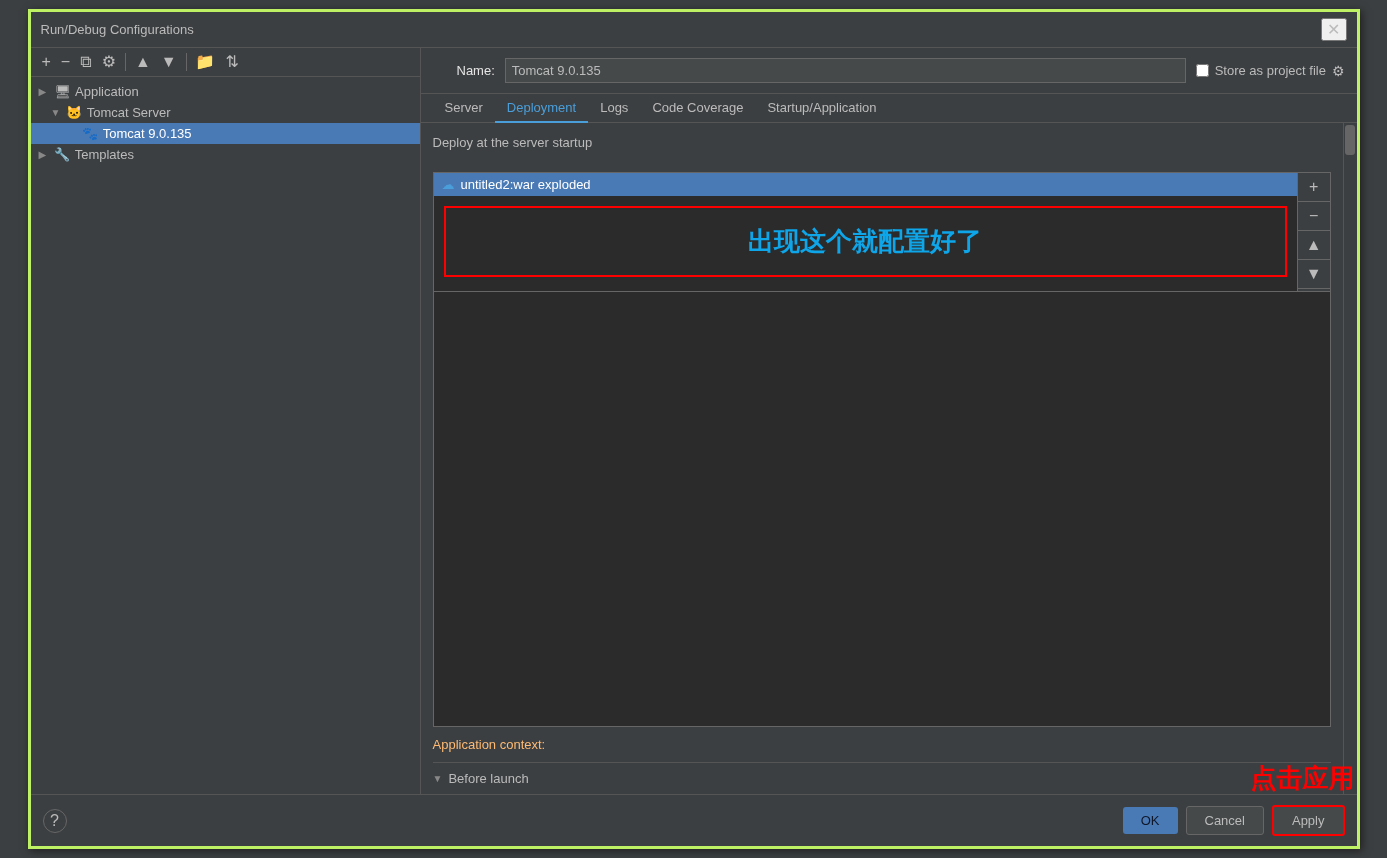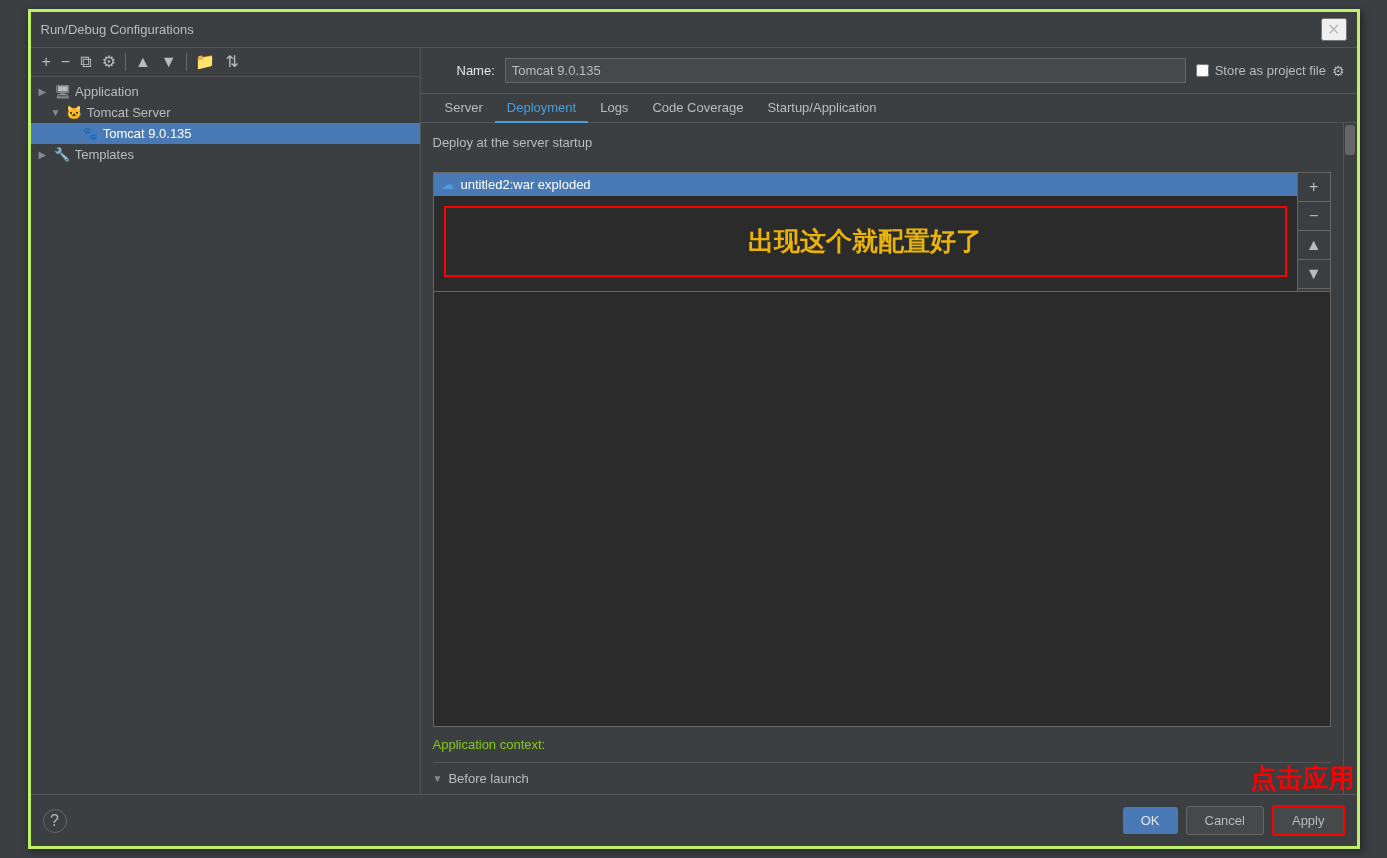--- a/index.html
+++ b/index.html
@@ -213,21 +213,21 @@
     .side-btn:last-child { border-bottom: none; }
     .edit-btn {
       margin-top: auto;
     }
     .app-context-row {
       display: flex;
       align-items: center;
       padding: 10px 0;
       gap: 10px;
     }
-    .app-context-label { color: #84cc16; font-size: 13px; white-space: nowrap; }
+    .app-context-label { color: #fdba74; font-size: 13px; white-space: nowrap; }
     .app-context-select {
       flex: 1;
       background: #45494a;
       border: 1px solid #666;
       color: #bbb;
       padding: 4px 6px;
       font-size: 13px;
       appearance: none;
       -webkit-appearance: none;
       outline: none;
@@ -281,21 +281,21 @@
       align-items: center;
       justify-content: center;
     }
     .btn {
       padding: 6px 18px;
       border: none;
       cursor: pointer;
       font-size: 13px;
       border-radius: 3px;
     }
-    .btn-ok { background: #4a7ab5; color: #e5e5e5; }
+    .btn-ok { background: #4a7ab5; color: #0f172a; }
     .btn-cancel { background: #45494a; color: #bbb; border: 1px solid #666; }
     .btn-apply {
       background: #45494a;
       color: #bbb;
       border: 2px solid red;
       position: relative;
     }
     .scrollbar-area {
       width: 14px;
       background: #3c3f41;
@@ -403,21 +403,21 @@
             <div style="display:flex; height:120px;">
               <div class="deploy-list">
                 <div class="deploy-item selected">
                   <span style="color:#4a9eda;">☁</span>
                   <span>untitled2:war exploded</span>
                 </div>
 
                 <div style="position:relative;">
                   <div style="
                     border: 2px solid red;
-                    color: #eab308;
+                    color: #0ea5e9;
                     font-size: 26px;
                     font-weight: bold;
                     padding: 16px 30px;
                     margin: 10px;
                     text-align: center;
                     pointer-events: none;
                   ">出现这个就配置好了</div>
                 </div>
               </div>
               <div class="side-buttons">

